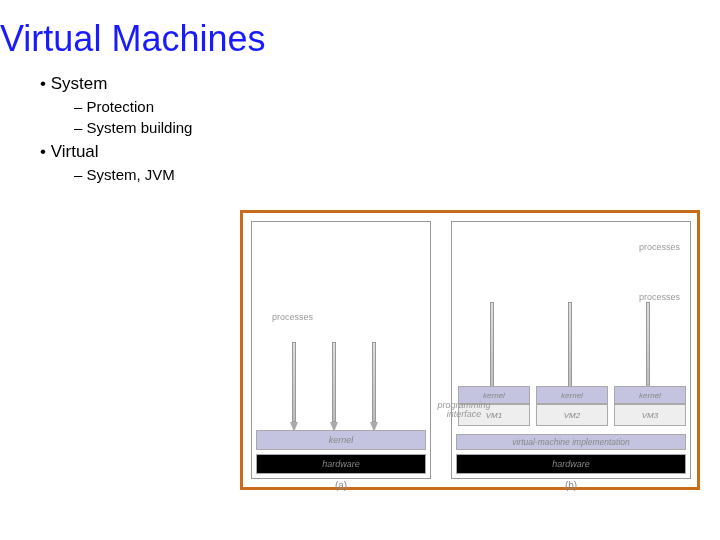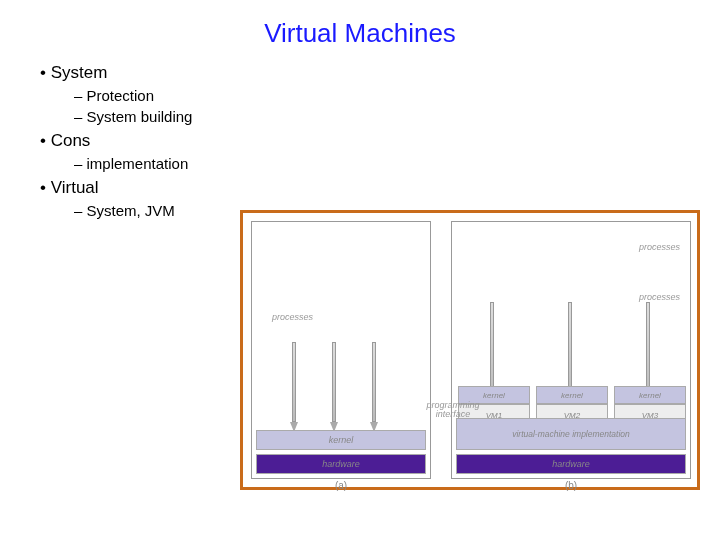--- a/index.html
+++ b/index.html
@@ -5,22 +5,22 @@
   * { box-sizing: border-box; margin: 0; padding: 0; }
   body {
     width: 720px;
     height: 540px;
     background: #ffffff;
     font-family: Arial, Helvetica, sans-serif;
     position: relative;
     overflow: hidden;
   }
   .title {
-    text-align: center;
-    font-size: 26px;
+    text-align: left;
+    font-size: 36px;
     color: #1a1aff;
     padding-top: 18px;
     padding-bottom: 14px;
     font-weight: normal;
   }
   .content {
     padding: 0 30px;
     font-size: 17px;
     color: #000;
   }
@@ -61,43 +61,42 @@
     right: 4px;
     border: 1px solid #aaa;
     background: #e8e8f0;
     font-size: 9px;
     color: #888;
     display: flex;
     align-items: center;
     justify-content: center;
     font-style: italic;
   }
-  .slot-hw { bottom: 4px; height: 20px; background: #4c1d95; }
+  .slot-hw { bottom: 4px; height: 20px; background: #000000; }
   .slot-krn { bottom: 28px; height: 20px; background: #c4c4e0; }
 
   
   .panel-a .slot-hw { }
   .panel-a .slot-krn { }
 
   
   .panel-b .slot-hw { }
-  .panel-b .slot-vmi { bottom: 28px; height: 32px; background: #c4c4e0; left:4px; right:4px; font-size:8.5px; line-height:1; text-align:center; display:flex; align-items:center; justify-content:center;}
+  .panel-b .slot-vmi { bottom: 28px; height: 16px; background: #c4c4e0; left:4px; right:4px; font-size:8.5px; line-height:1; text-align:center; display:flex; align-items:center; justify-content:center;}
 
   .vm-col { position:absolute; bottom: 52px; width: 72px; }
   .vm-col .vm-label { height:22px; font-size:8px; color:#888; display:flex;align-items:center;justify-content:center; border:1px solid #aaa; background:#eee; font-style:italic;}
   .vm-col .vm-kernel { height:18px; font-size:8px; color:#888; display:flex;align-items:center;justify-content:center; border:1px solid #aaa; background:#c4c4e0; font-style:italic;}
   .vm1 { left: 6px; }
   .vm2 { left: 84px; }
   .vm3 { left: 162px; }
 
   .proc-label {
     position: absolute;
     font-size: 9px;
     color: #999;
-    font-style: italic;
   }
   .arrow-down {
     position: absolute;
     width: 0; height: 0;
     border-left: 4px solid transparent;
     border-right: 4px solid transparent;
     border-top: 10px solid #aaa;
   }
   .arrow-stem {
     position: absolute;
@@ -118,26 +117,20 @@
 
 <h1 class="title">Virtual Machines</h1>
 
 <div class="content">
   <ul class="lvl1">
     <li>
       <span>System</span>
       <ul class="lvl2">
         <li><span>Protection</span></li>
         <li><span>System building</span></li>
-      </ul>
-    </li>
-    <li>
-      <span>Cons</span>
-      <ul class="lvl2">
-        <li><span>implementation</span></li>
       </ul>
     </li>
     <li>
       <span>Virtual</span>
       <ul class="lvl2">
         <li><span>System, JVM</span></li>
       </ul>
     </li>
   </ul>
 </div>
@@ -180,18 +173,18 @@
       </div>
       <div class="vm-col vm3">
         <div class="vm-kernel">kernel</div>
         <div class="vm-label">VM3</div>
       </div>
 
       <div class="slot slot-vmi">virtual-machine implementation</div>
       <div class="slot slot-hw">hardware</div>
     </div>
 
-    <span class="prog-if" style="left:180px; top:188px; width:60px; text-align:center; line-height:1;">programming interface</span>
+    <span class="prog-if" style="left:191px; top:188px; width:60px; text-align:center; line-height:1;">programming interface</span>
 
     <div style="position:absolute; left:8px; width:180px; bottom:-4px; text-align:center; font-size:10px; color:#888;">(a)</div>
     <div style="position:absolute; left:208px; width:240px; bottom:-4px; text-align:center; font-size:10px; color:#888;">(b)</div>
   </div>
 </div>
 
 </body></html>

